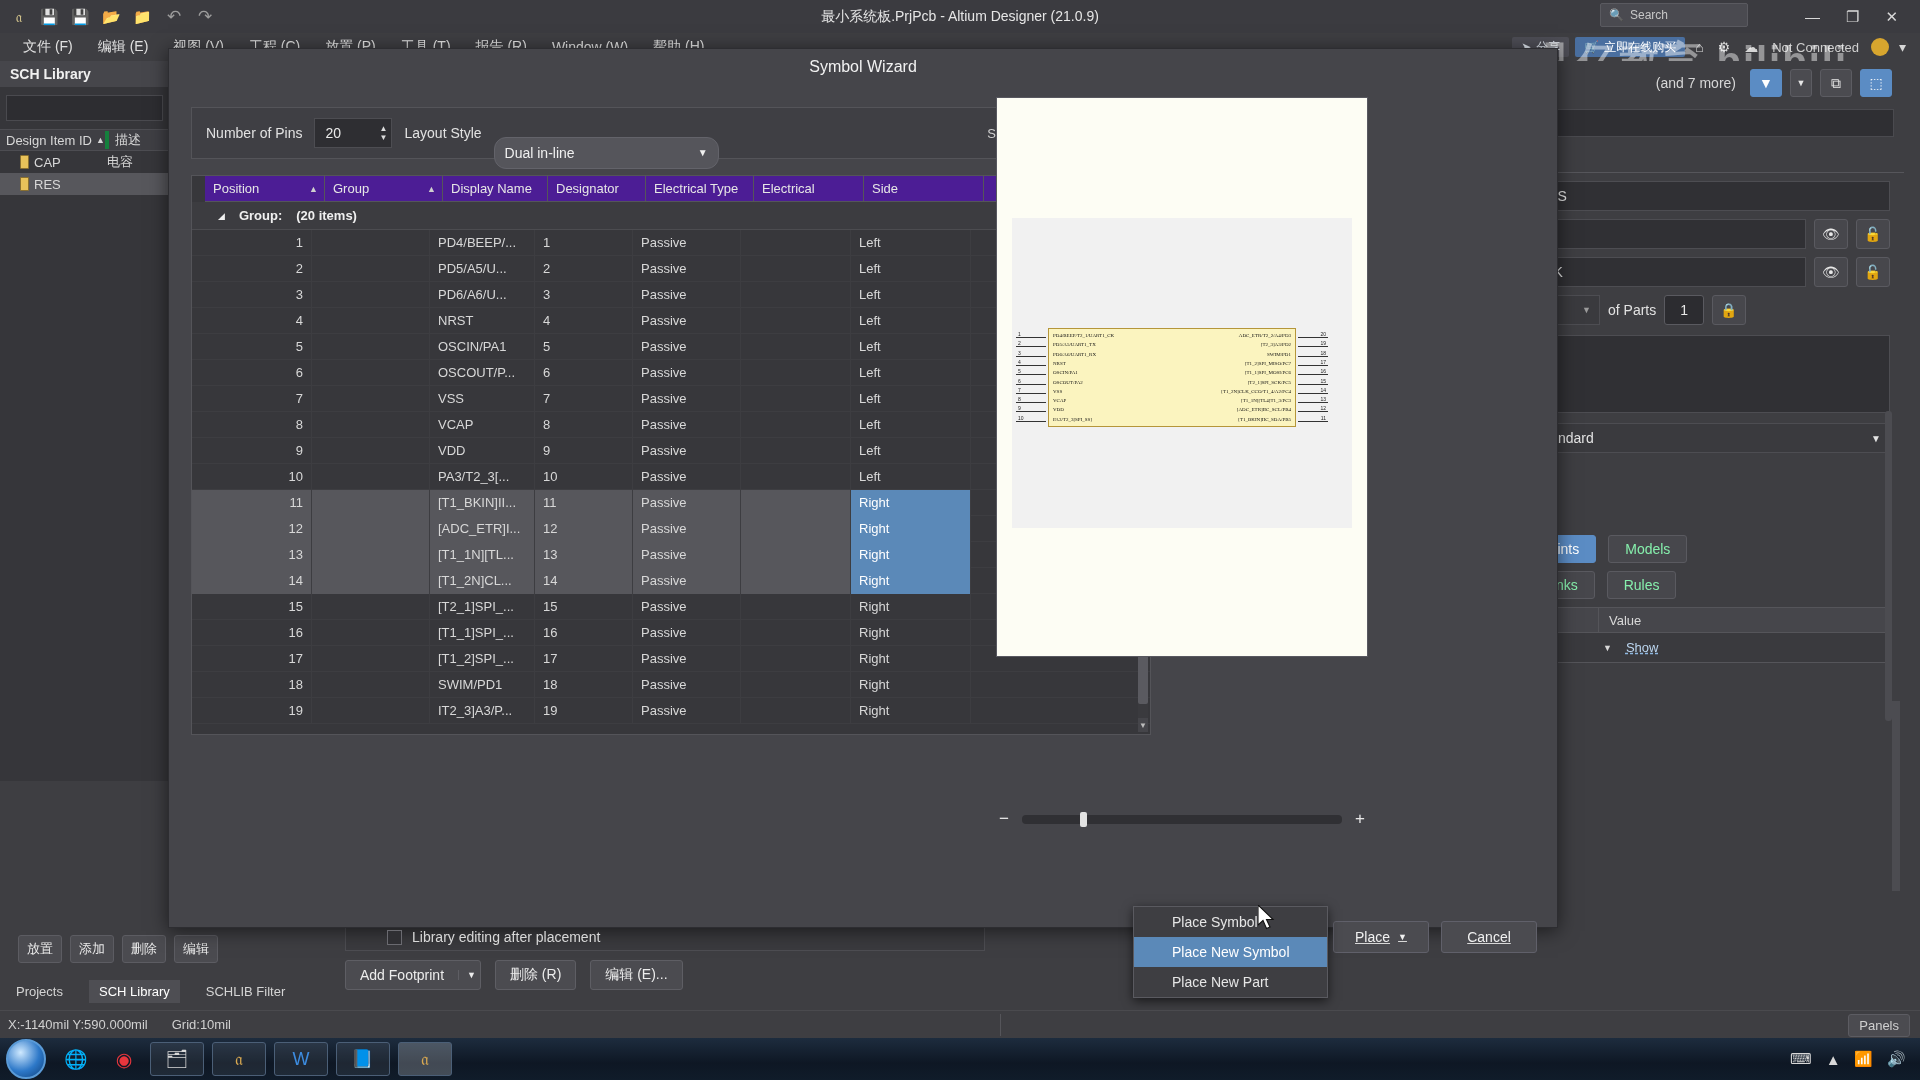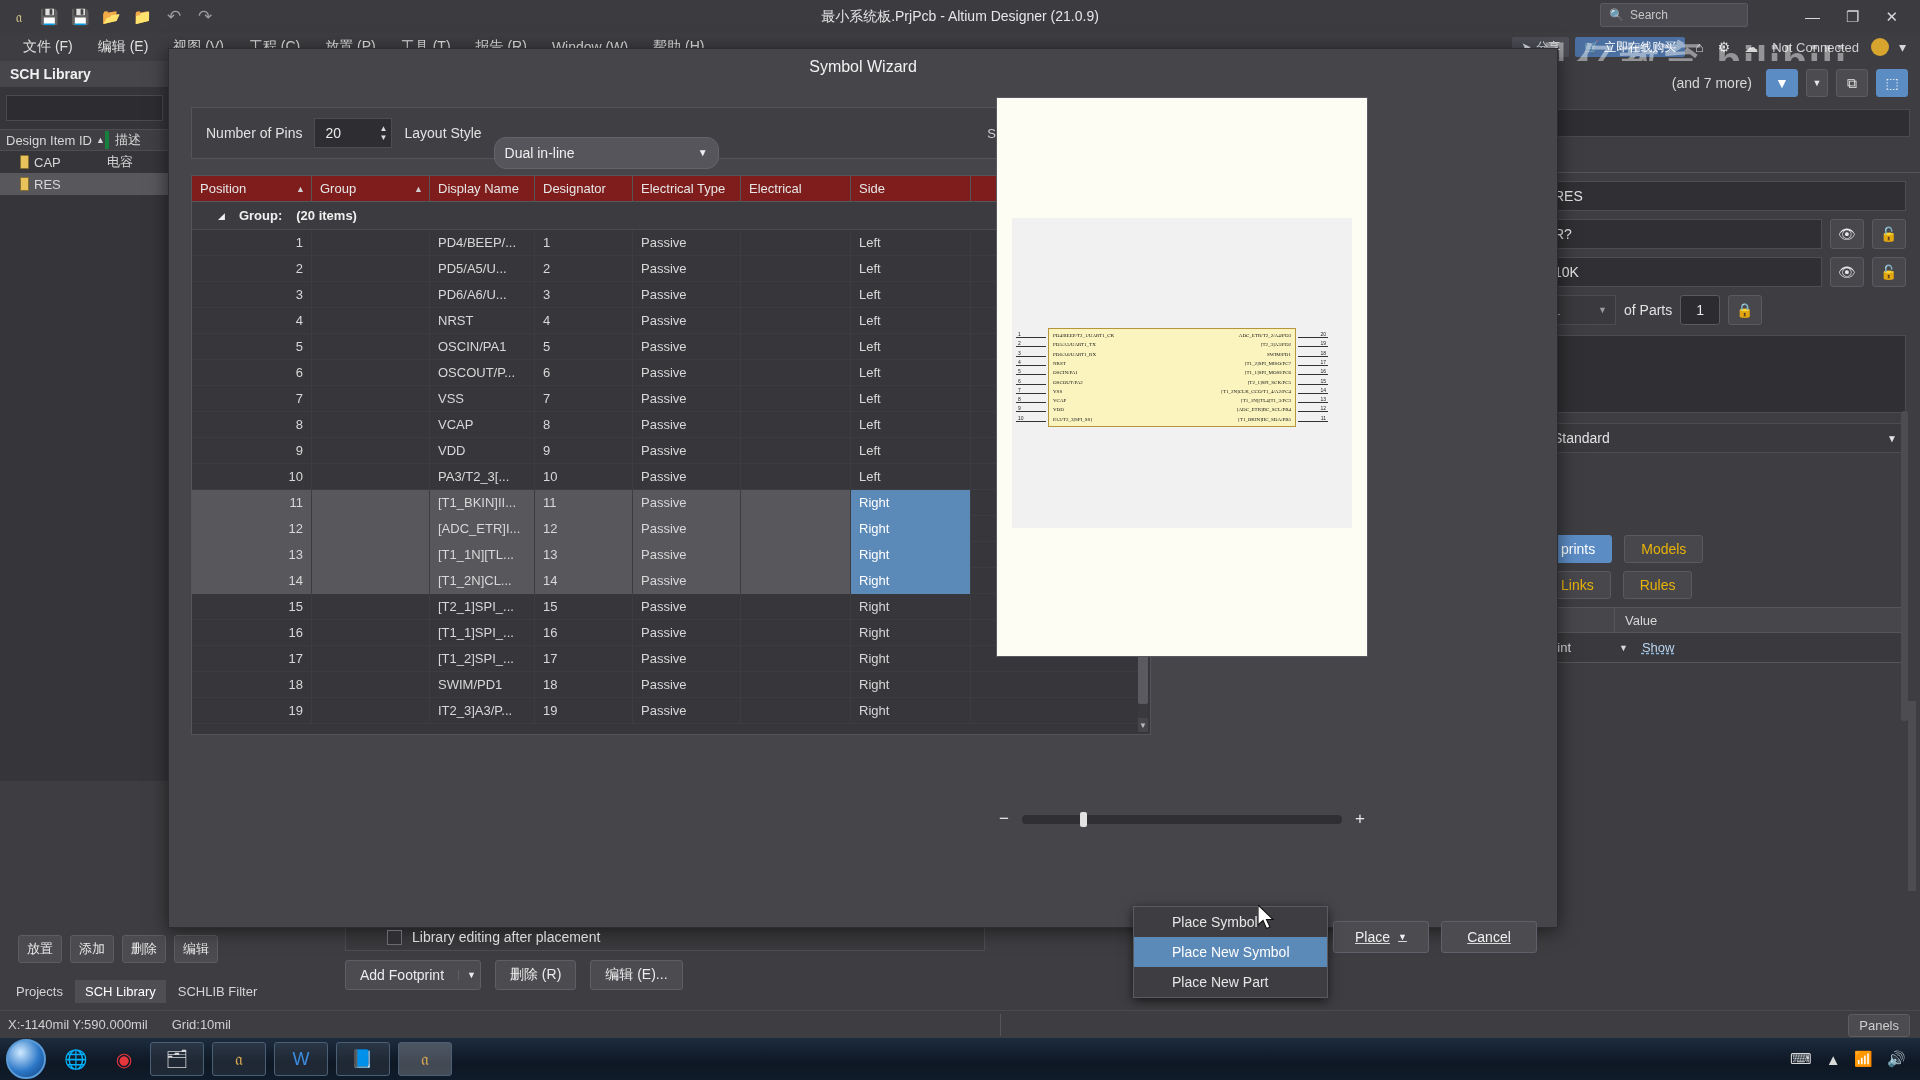--- a/index.html
+++ b/index.html
@@ -70,21 +70,21 @@
   .libitem .nm { width:105px; padding-left:20px; display:flex; align-items:center; gap:5px; }
   .libitem .ds { flex:1; padding-left:2px; }
   .chip { display:inline-block; width:9px; height:14px; background:#e8c25a; border:1px solid #8a7030;
           border-radius:1px; }
 
   
   #leftbtns { left:18px; top:935px; display:flex; gap:8px; }
   #leftbtns div { min-width:42px; height:28px; background:#4b4b50; border:1px solid #5c5c62;
                   border-radius:3px; display:flex; align-items:center; justify-content:center;
                   font-size:13px; color:#e8e8e8; padding:0 8px; }
-  #lefttabs { left:0; top:975px; width:340px; height:28px; display:flex; align-items:flex-end; gap:2px; padding-left:6px; }
+  #lefttabs { left:0; top:975px; width:340px; height:28px; display:flex; align-items:flex-end; gap:16px; padding-left:6px; }
   #lefttabs div { padding:4px 10px; font-size:13px; background:#3e3e42; color:#d4d4d4; }
   #lefttabs div.act { background:#4e4e53; color:#fff; }
 
   
   #fpbar { left:345px; top:955px; width:560px; height:40px; display:flex; align-items:center; gap:14px; }
   .btn3d { background:#4b4b50; border:1px solid #5e5e64; border-radius:3px; height:30px;
            display:flex; align-items:center; justify-content:center; color:#ececec; font-size:14px; padding:0 14px; }
   #fpinput { left:345px; top:925px; width:640px; height:26px; background:#3a3a3e; border:1px solid #4d4d52; }
 
   
@@ -103,41 +103,41 @@
               border:2px solid #5a9ad6; }
   .tbitem { width:36px; height:34px; margin-left:12px; display:flex; align-items:center; justify-content:center;
             font-size:19px; }
   .tbbox { width:54px; height:34px; margin-left:8px; border:1px solid #4b5f77; border-radius:3px;
            background:rgba(255,255,255,.07); display:flex; align-items:center; justify-content:center; font-size:18px; }
   .tbbox.act { background:rgba(255,255,255,.22); }
   #tray { position:absolute; right:6px; top:1038px; height:42px; display:flex; align-items:center; gap:14px;
           color:#d8d8d8; font-size:15px; padding-right:8px; }
 
   
-  #rightpanel { right:0; top:61px; width:390px; height:950px; background:#3e3e42; }
+  #rightpanel { right:16px; top:61px; width:390px; height:950px; background:#3e3e42; }
   #rp-top { height:44px; display:flex; align-items:center; justify-content:flex-end; gap:8px; padding:0 12px; }
   .andmore { font-size:14px; color:#d7d7d7; margin-right:6px; }
   .sqbtn { width:32px; height:28px; border:1px solid #5c5c62; border-radius:3px; background:#4b4b50;
            display:flex; align-items:center; justify-content:center; font-size:14px; color:#e6e6e6; }
   .sqbtn.blue { background:#5b8cc4; border-color:#5b8cc4; color:#fff; }
   .sqbtn.narrow { width:22px; }
   #rp-search { margin:4px 10px 0 10px; height:28px; background:#2f2f33; border:1px solid #4a4a4f; }
   #rp-tabline { margin:10px 0 0 0; height:26px; border-bottom:1px solid #56565b; }
   .fieldrow { display:flex; align-items:center; gap:8px; margin:8px 14px; }
   .inp { background:#303034; border:1px solid #4d4d52; height:30px; display:flex; align-items:center;
          padding:0 9px; color:#e4e4e4; font-size:14px; }
   .iconbtn { width:34px; height:30px; background:#47474c; border:1px solid #5a5a60; border-radius:3px;
              display:flex; align-items:center; justify-content:center; font-size:14px; color:#e8e8e8; }
   .iconbtn.dark { background:#2c2c30; }
   .selbox { background:#3a3a3e; border:1px solid #4d4d52; height:30px; display:flex; align-items:center;
             justify-content:space-between; padding:0 8px; font-size:14px; color:#9b9b9b; }
   #bigarea { margin:10px 14px; height:78px; background:#303034; border:1px solid #4d4d52; }
   #rp-scroll { position:absolute; right:12px; top:350px; width:7px; height:310px; background:#4c4c51; border-radius:3px;}
   .tabbtn { background:#47474c; border:1px solid #5a5a60; border-radius:3px; height:28px;
-            display:flex; align-items:center; justify-content:center; padding:0 16px; font-size:14px; color:#eab308;}
+            display:flex; align-items:center; justify-content:center; padding:0 16px; font-size:14px; color:#86efac;}
   .tabbtn.blue { background:#5b8cc4; border-color:#5b8cc4; color:#fff; }
   #valuehdr { display:flex; height:26px; background:#46464b; border:1px solid #55555a; align-items:center; font-size:13px; }
   #rp-rightscroll { position:absolute; right:4px; top:640px; width:8px; height:190px; background:#4c4c51; }
 
   
   #dialog {
     left:168px; top:48px; width:1390px; height:880px;
     background:#45454a; border:1px solid #2d2d31; box-shadow:0 3px 18px rgba(0,0,0,.55);
   }
   #dlg-title { height:36px; display:flex; align-items:center; justify-content:center;
@@ -152,21 +152,21 @@
               font-size:14px; color:#eaeaea; }
   .spin { display:flex; flex-direction:column; font-size:8px; line-height:9px; color:#dcdcdc; }
   #layoutsel { width:225px; height:32px; background:#55555b; border:1px solid #63636a; border-radius:12px;
                display:flex; align-items:center; justify-content:space-between; padding:0 10px;
                font-size:14px; color:#f0f0f0;margin-top:39px; }
   #smartpaste { position:absolute; right:14px; font-size:13px; color:#cfcfcf; }
 
   
   #grid { position:absolute; left:22px; top:126px; width:960px; height:560px;
           background:#37373b; border:1px solid #545459; overflow:hidden; }
-  #grid .ghdr { display:flex; height:26px; background:#7f1d1d; border-bottom:1px solid #55555a; }
+  #grid .ghdr { display:flex; height:26px; background:#4c1d95; border-bottom:1px solid #55555a;margin-left:13px; }
   #grid .ghdr .cell { display:flex; align-items:center; padding-left:8px; font-size:13px;
                       color:#e6e6e6; border-right:1px solid #55555a; justify-content:space-between; }
   #grid .ghdr .cell span.t { }
   #grid .ghdr .cell span.s { margin-right:6px; font-size:9px; color:#cfcfcf; }
   .grow { display:flex; height:26px; border-bottom:1px solid #3d3d41; font-size:13px; align-items:center; }
   .grow .c { padding:0 8px; height:26px; display:flex; align-items:center; border-right:1px solid #3d3d41; }
   .grow.sel .c { background:#57575c; }
   .grow .c.side-sel { background:#5b89b8; color:#fff; }
   .c-pos { width:120px; justify-content:flex-end; }
   .c-grp { width:118px; }

